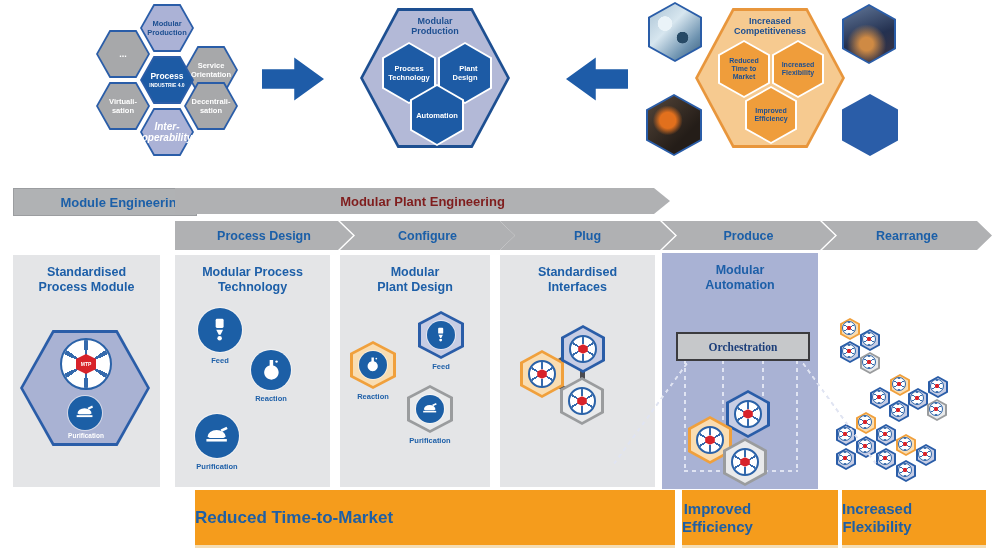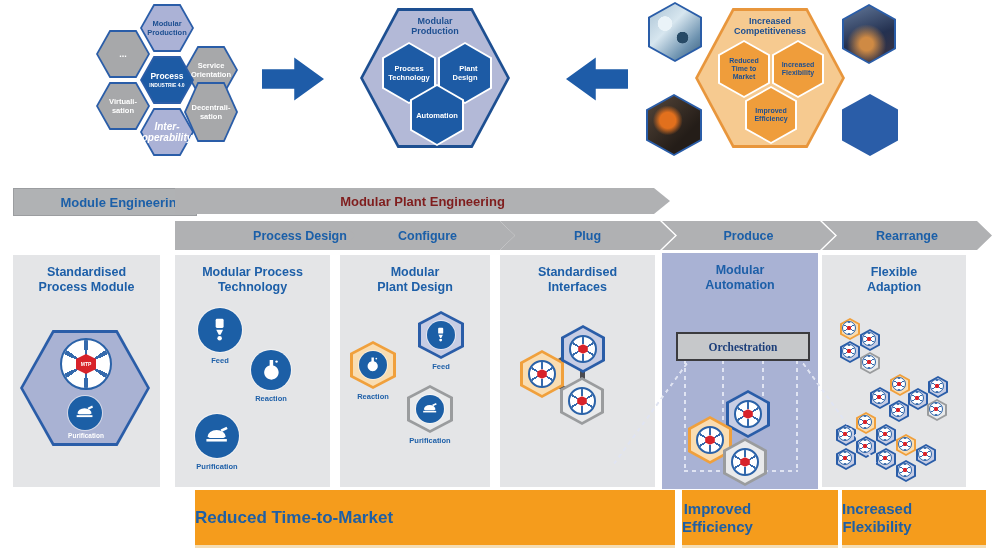--- a/index.html
+++ b/index.html
@@ -117,21 +117,21 @@
   <div class="hx ft v-navy" style="left:140px;top:56px;width:54px;height:48px;">
     <span class="hxt" style="flex-direction:column;color:#fff;">
       <span style="font-size:8.5px;line-height:1.1;">Process</span>
       <span style="font-size:5px;">INDUSTRIE 4.0</span>
     </span>
     </div>
   <div class="hx ft v-gray" style="left:96px;top:82px;width:54px;height:48px;">
     <span class="hxt pre" style="font-size:7.5px;color:#fff;">Virtuali-
 sation</span>
     </div>
-  <div class="hx ft v-gray" style="left:184px;top:82px;width:54px;height:60px;">
+  <div class="hx ft v-gray" style="left:184px;top:82px;width:54px;height:48px;">
     <span class="hxt pre" style="font-size:7.5px;color:#fff;">Decentrali-
 sation</span>
     </div>
   <div class="hx ft v-peri" style="left:140px;top:108px;width:54px;height:48px;">
     <span class="hxt pre" style="font-size:10px;color:#fff;font-style:italic;">Inter-
 operability</span>
     </div>
 
   <div class="arrow ar-r" style="left:262px;top:52px;width:62px;height:54px;"></div>
   <div class="arrow ar-l" style="left:566px;top:52px;width:62px;height:54px;"></div>
@@ -173,21 +173,21 @@
 Efficiency</span>
     </div>
 
   <div class="gbox" style="left:13px;top:188px;width:147px;height:26px;">
     <span>Module Engineering</span>
     </div>
   <div class="band" style="left:175px;top:188px;width:495px;">
     <span>Modular Plant Engineering</span>
     </div>
 
-  <div class="chev first" style="left:175px;width:178px;padding-left:36px;">
+  <div class="chev first" style="left:175px;width:178px;">
     <span>Process Design</span>
     </div>
   <div class="chev" style="left:340px;width:175px;">
     <span>Configure</span>
     </div>
   <div class="chev" style="left:500px;width:175px;">
     <span>Plug</span>
     </div>
   <div class="chev" style="left:662px;width:173px;">
     <span>Produce</span>
@@ -300,24 +300,20 @@
   <div class="dash-h" style="left:684px;top:470px;width:114px;"></div>
   <div class="dash-d" style="left:700px;top:344px;height:150px;transform:rotate(36deg);"></div>
   <div class="dash-d" style="left:788px;top:344px;height:150px;transform:rotate(-36deg);"></div>
   <div class="hx pt v-mb" style="left:726px;top:390px;width:44px;height:48px;--bw:3px;z-index:2;"></div>
   <div class="wheel" style="left:734px;top:400px;width:24px;height:24px;"></div>
   <div class="hx pt v-mo" style="left:688px;top:416px;width:44px;height:48px;--bw:3px;z-index:2;"></div>
   <div class="wheel" style="left:696px;top:426px;width:24px;height:24px;"></div>
   <div class="hx pt v-mg" style="left:723px;top:438px;width:44px;height:48px;--bw:3px;z-index:2;"></div>
   <div class="wheel" style="left:731px;top:448px;width:24px;height:24px;"></div>
 
-  <div class="panel" style="left:822px;width:144px;">
-    <div class="ptitle pre">Flexible
-Adaption</div>
-  </div>
 
   <b class="mh v-mo" style="left:840px;top:318px;">
       <i class="wheel wm"></i>
     </b>
   <b class="mh v-mb" style="left:860px;top:329px;">
       <i class="wheel wm"></i>
     </b>
   <b class="mh v-mb" style="left:840px;top:341px;">
       <i class="wheel wm"></i>
     </b>

